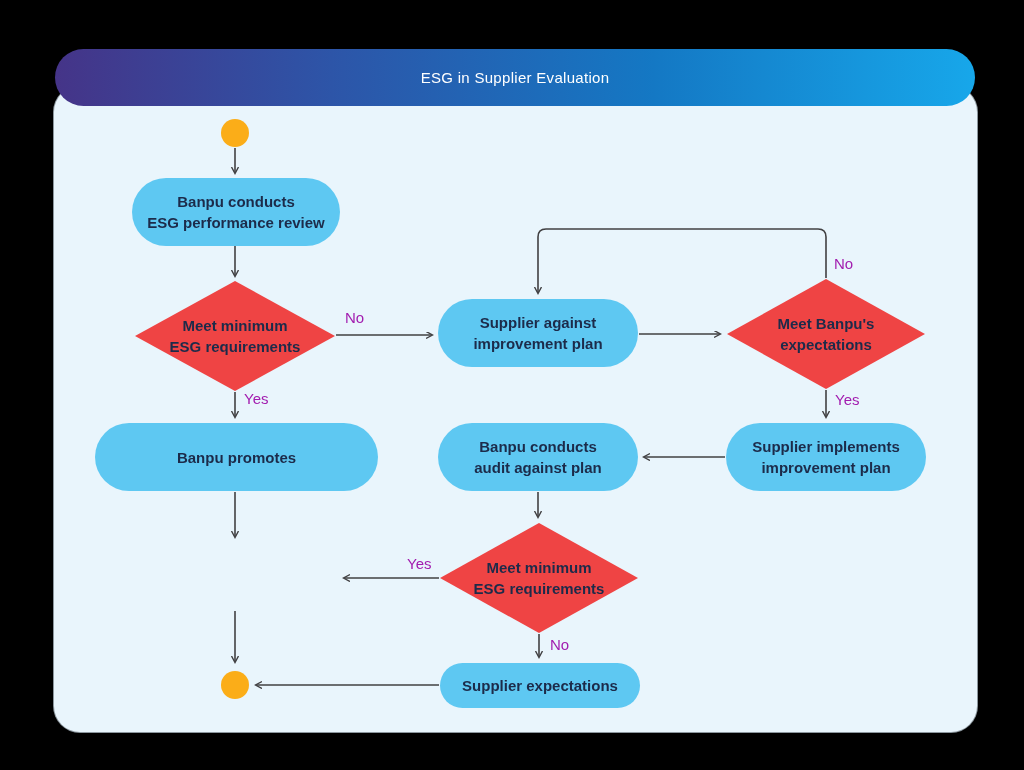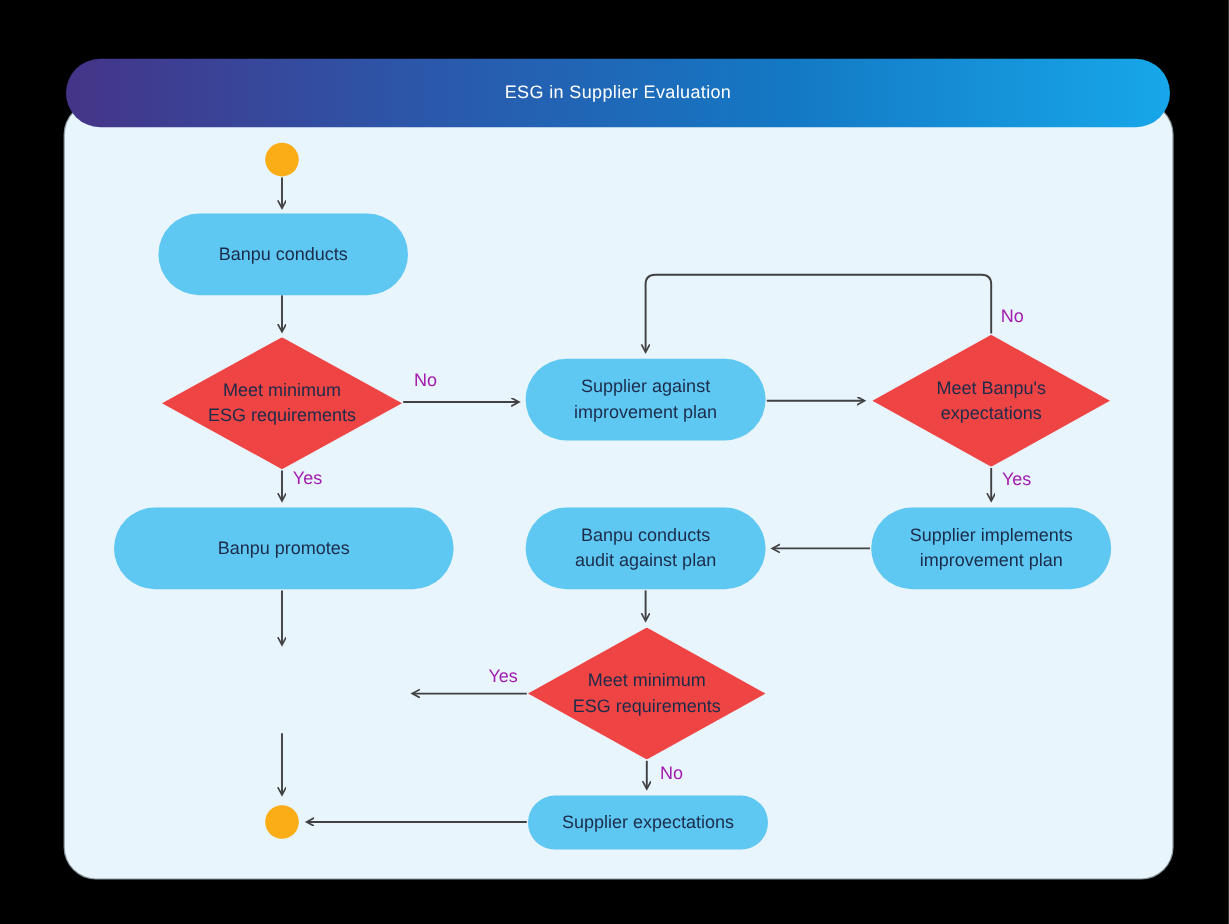--- a/index.html
+++ b/index.html
@@ -20,21 +20,21 @@
     position:absolute;left:54px;top:86px;width:923px;height:646px;
     background:#e9f5fc;border-radius:26px;z-index:1;
     box-shadow:0 0 0 1px #8c979e, 2px 3px 2px rgba(0,0,0,.45);
   }
   .canvas{position:absolute;left:0;top:0;width:923px;height:646px;z-index:2;}
   svg.edges{position:absolute;left:0;top:0;}
   svg.edges path{stroke:#414042;stroke-width:1.6;fill:none;}
   .node{
     position:absolute;background:#5ec8f2;color:#1c2b4a;
     display:flex;flex-direction:column;align-items:center;justify-content:center;
-    text-align:center;font-weight:normal;font-size:15px;line-height:1.4;
+    text-align:center;font-weight:bold;font-size:15px;line-height:1.4;
   }
   .stadium{border-radius:34px;}
   .pill-sm{border-radius:23px;}
   .diamond{
     background:#ef4444;
     clip-path:polygon(50% 0%,100% 50%,50% 100%,0% 50%);
   }
   .terminator{
     position:absolute;width:28px;height:28px;border-radius:50%;background:#fbad18;
   }
@@ -71,20 +71,21 @@
       <path d="M 181 306 L 181 331" marker-end="url(#arrow)"></path>
       <path d="M 181 406 L 181 451" marker-end="url(#arrow)"></path>
       <path d="M 181 525 L 181 576" marker-end="url(#arrow)"></path>
       <path d="M 385 599 L 202 599" marker-end="url(#arrow)"></path>
     </svg>
 
     <div class="terminator" style="left:167px;top:33px"></div>
 
     <div class="node stadium" style="left:78px;top:92px;width:208px;height:68px">
       <span>Banpu conducts</span>
+      <span>ESG performance review</span>
     </div>
 
     <div class="node diamond" style="left:81px;top:195px;width:200px;height:110px">
       <span>Meet minimum</span>
       <span>ESG requirements</span>
     </div>
 
     <div class="node stadium" style="left:384px;top:213px;width:200px;height:68px">
       <span>Supplier against</span>
       <span>improvement plan</span>

